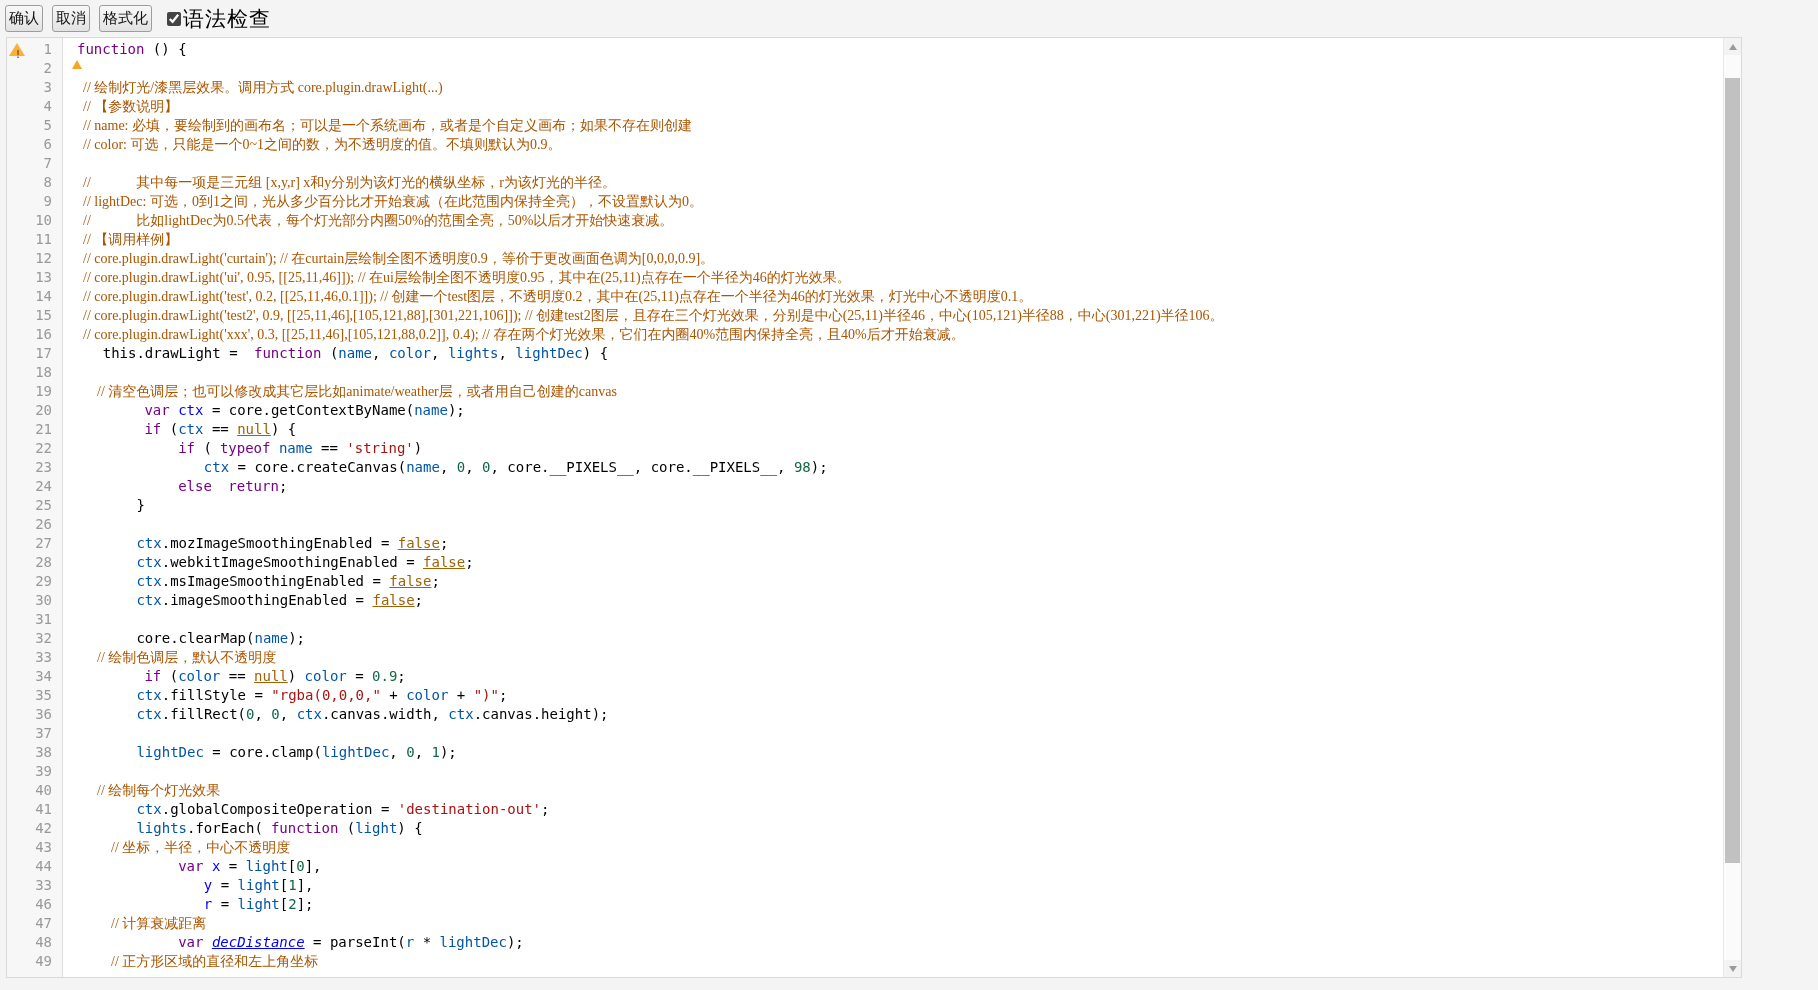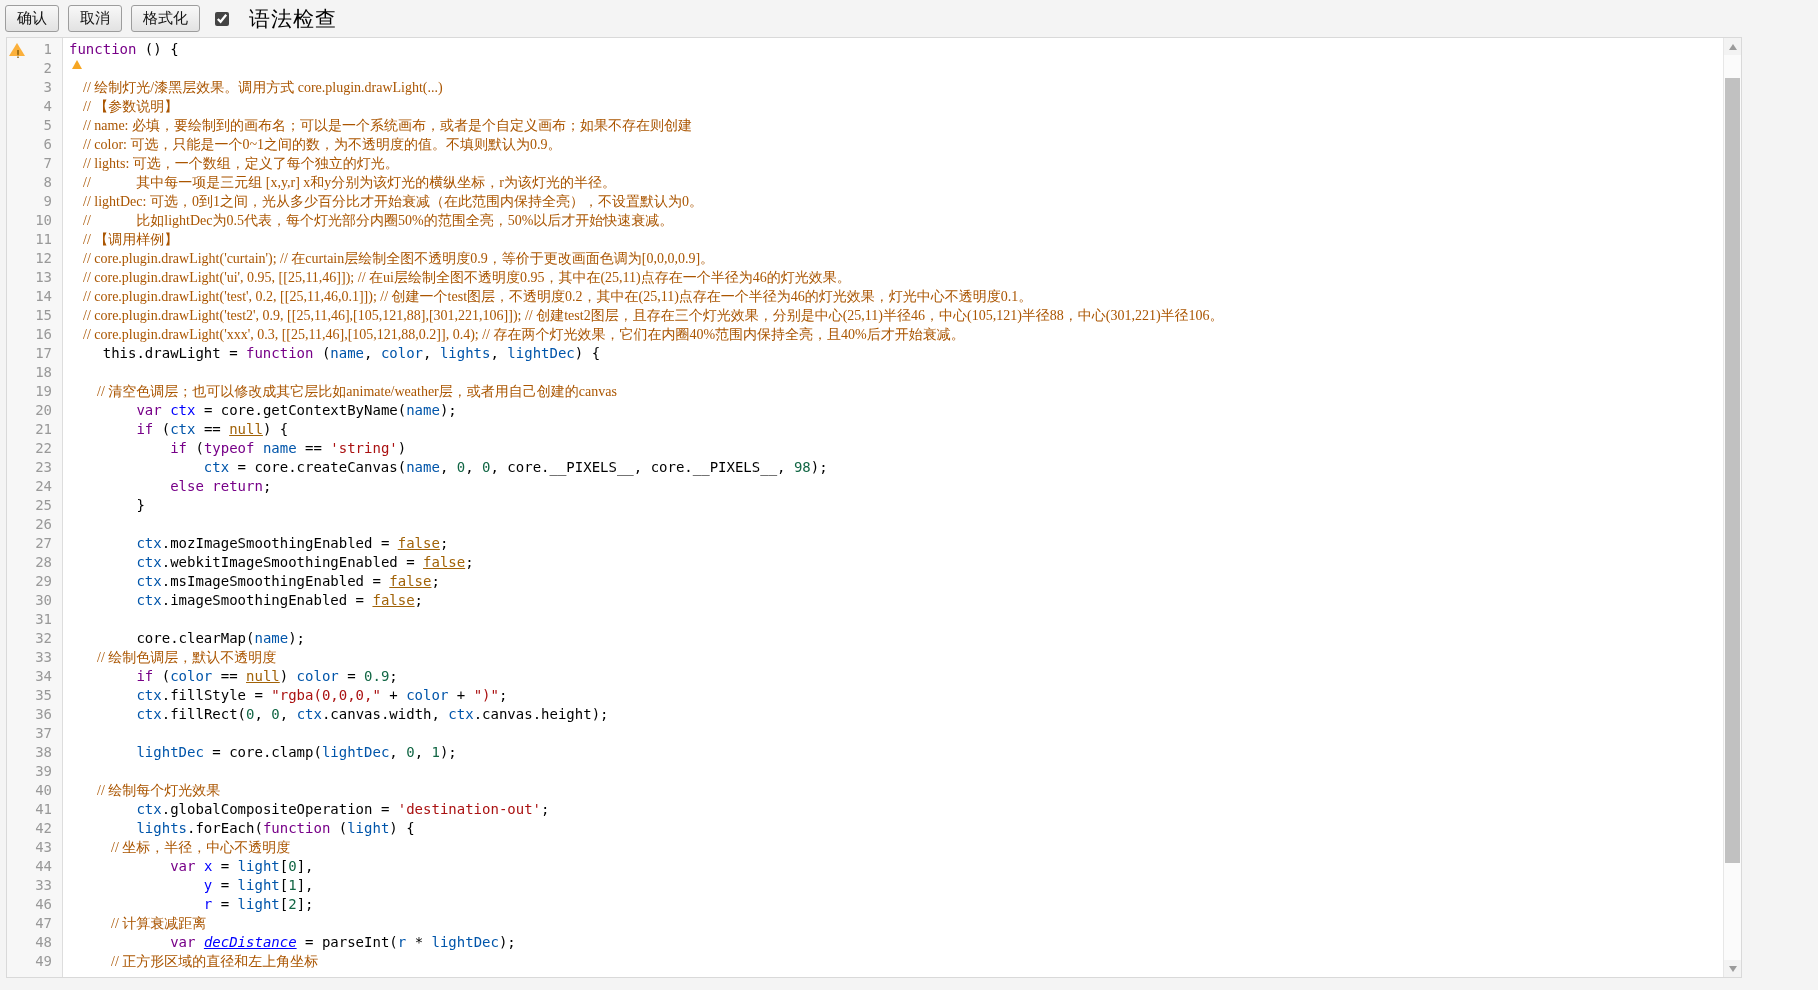--- a/index.html
+++ b/index.html
@@ -3,44 +3,44 @@
 <meta charset="utf-8">
 <style>
   * { margin:0; padding:0; box-sizing:border-box; }
   html,body { width:1818px; height:990px; overflow:hidden; background:#f4f4f4;
               font-family:"Liberation Sans", sans-serif; }
 
   
   .toolbar { position:absolute; left:0; top:0; width:100%; height:37px;
              background:#f4f4f4; display:flex; align-items:center; padding-left:5px; }
   .tb-btn { font-family:"Liberation Sans", sans-serif; font-size:15px; color:#111;
-            padding:3px 11px 4px; margin-right:9px; border:1px solid #9d9d9d; border-radius:3px;
+            padding:3px 3px 4px; margin-right:9px; border:1px solid #9d9d9d; border-radius:3px;
             background:linear-gradient(#f8f8f8,#e2e2e2); line-height:18px; cursor:default; }
   .chk { width:14px; height:14px; margin-left:6px; accent-color:#444; }
-  .chk-label { font-size:21px; color:#000; margin-left:20px; letter-spacing:1px; }
+  .chk-label { font-size:21px; color:#000; margin-left:2px; letter-spacing:1px; }
 
   
   .editor { position:absolute; left:6px; top:37px; width:1736px; height:941px;
             background:#fff; border:1px solid #d9d9d9; display:flex; overflow:hidden; }
   .code-pane { position:relative; flex:1 1 auto; overflow:hidden; padding-top:2px; }
   .gutter-bg { position:absolute; left:0; top:0; bottom:0; width:56px; background:#f7f7f7;
                border-right:1px solid #ddd; }
 
   
   .code-area { position:relative; font-family:"DejaVu Sans Mono","Liberation Mono",monospace;
                font-size:14px; line-height:19px; }
   .row { display:flex; align-items:flex-start; min-height:19px; }
   .gm { flex:0 0 20px; width:20px; min-height:19px; position:relative; }
   .gn { flex:0 0 28px; width:28px; text-align:right; color:#999; padding-right:3px;
         min-height:19px; }
   .lc { position:relative; flex:0 1 auto; max-width:1425px; margin-left:9px; padding-left:5px;
         white-space:pre-wrap; word-break:break-all; color:#000; min-height:19px; }
 
   
-  .k { color:#708; } .c { color:#a50;font-family:Liberation Serif, serif; } .s { color:#a11; } .n { color:#164; }
+  .k { color:#708;margin-left:8px; } .c { color:#a50;font-family:Liberation Serif, serif; } .s { color:#a11; } .n { color:#164; }
   .a { color:#a16207;text-decoration:underline; } .d { color:#00f; } .v { color:#05a; } .p { color:#000; }
   .u { text-decoration:underline;font-style:italic; }
 
   
   .warn-tri { position:absolute; left:2px; top:3px; width:0; height:0;
               border-left:8px solid transparent; border-right:8px solid transparent;
               border-bottom:13px solid #fbb03b; }
   .warn-tri i { position:absolute; left:-2px; top:2px; font-style:normal; font-weight:bold;
                 font-size:10px; color:#7a5200; }
   
@@ -105,21 +105,20 @@
           <div class="lc"><span class="c">    // name: 必填，要绘制到的画布名；可以是一个系统画布，或者是个自定义画布；如果不存在则创建</span></div>
         </div>
         <div class="row">
           <div class="gm"></div>
           <div class="gn">6</div>
           <div class="lc"><span class="c">    // color: 可选，只能是一个0~1之间的数，为不透明度的值。不填则默认为0.9。</span></div>
         </div>
         <div class="row">
           <div class="gm"></div>
           <div class="gn">7</div>
-          <div class="lc"><span class="c">    // lights: 可选，一个数组，定义了每个独立的灯光。</span></div>
         </div>
         <div class="row">
           <div class="gm"></div>
           <div class="gn">8</div>
           <div class="lc"><span class="c">    //             其中每一项是三元组 [x,y,r] x和y分别为该灯光的横纵坐标，r为该灯光的半径。</span></div>
         </div>
         <div class="row">
           <div class="gm"></div>
           <div class="gn">9</div>
           <div class="lc"><span class="c">    // lightDec: 可选，0到1之间，光从多少百分比才开始衰减（在此范围内保持全亮），不设置默认为0。</span></div>

